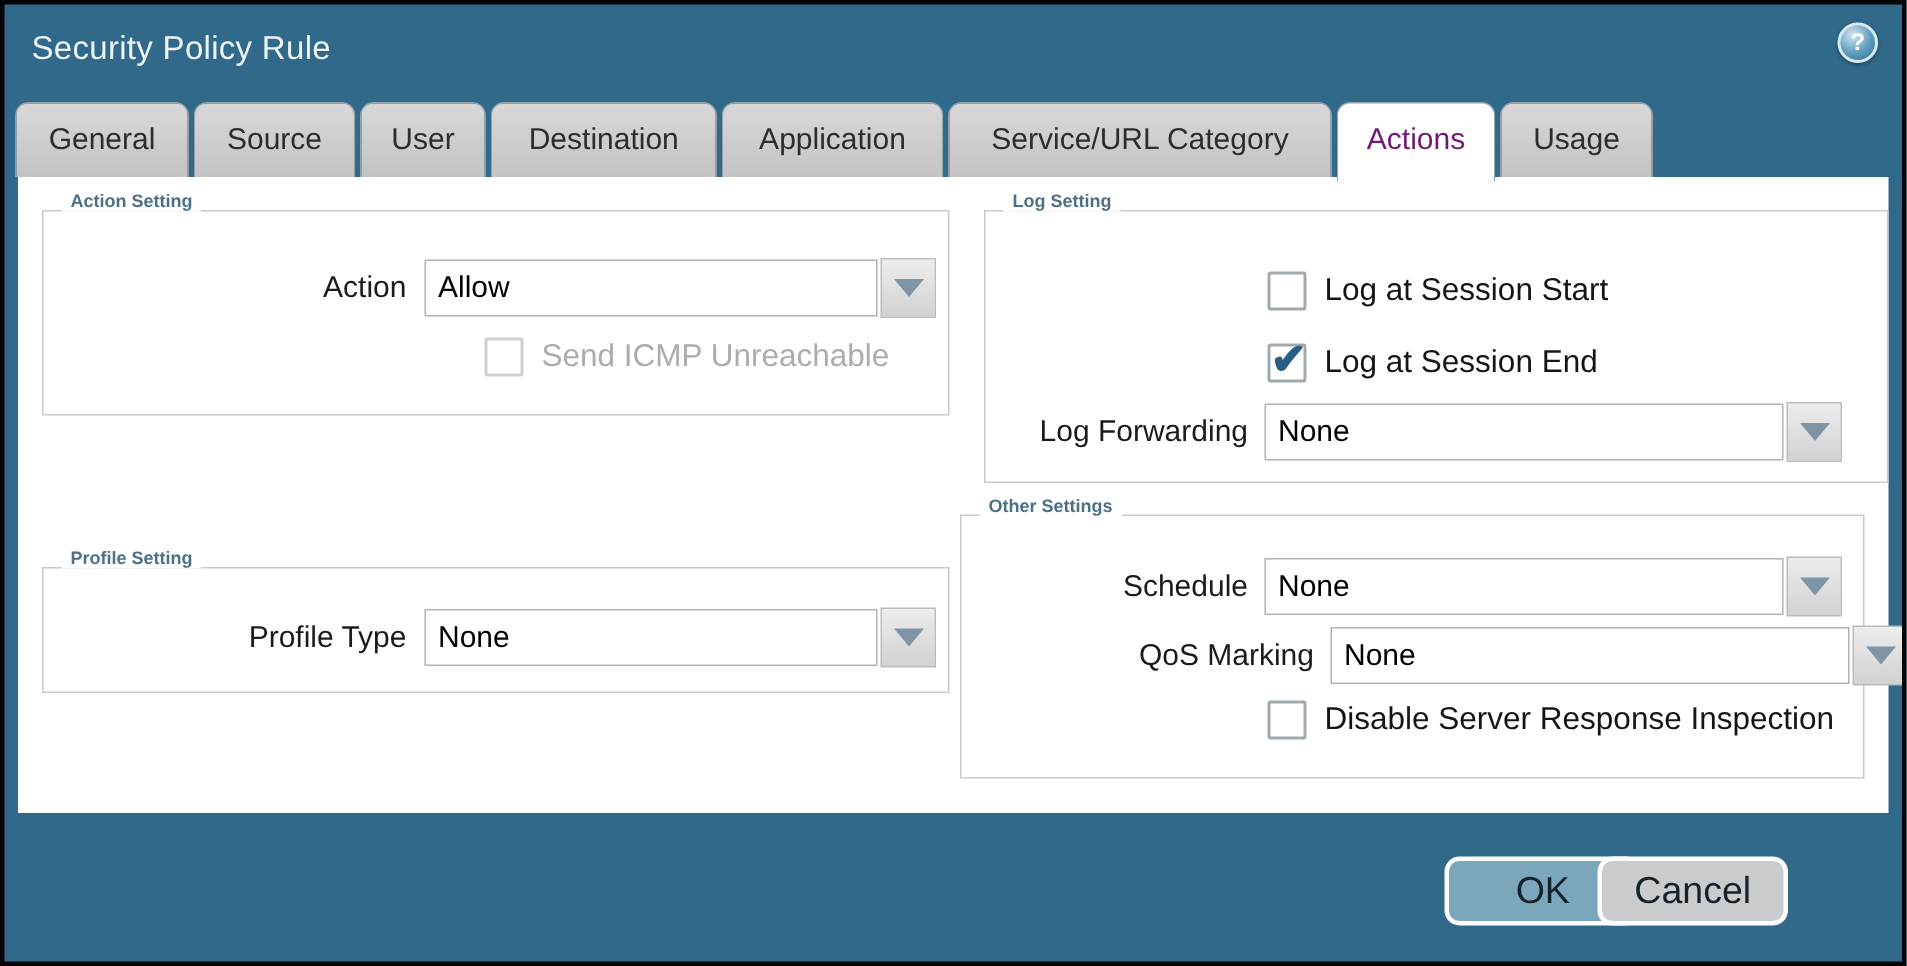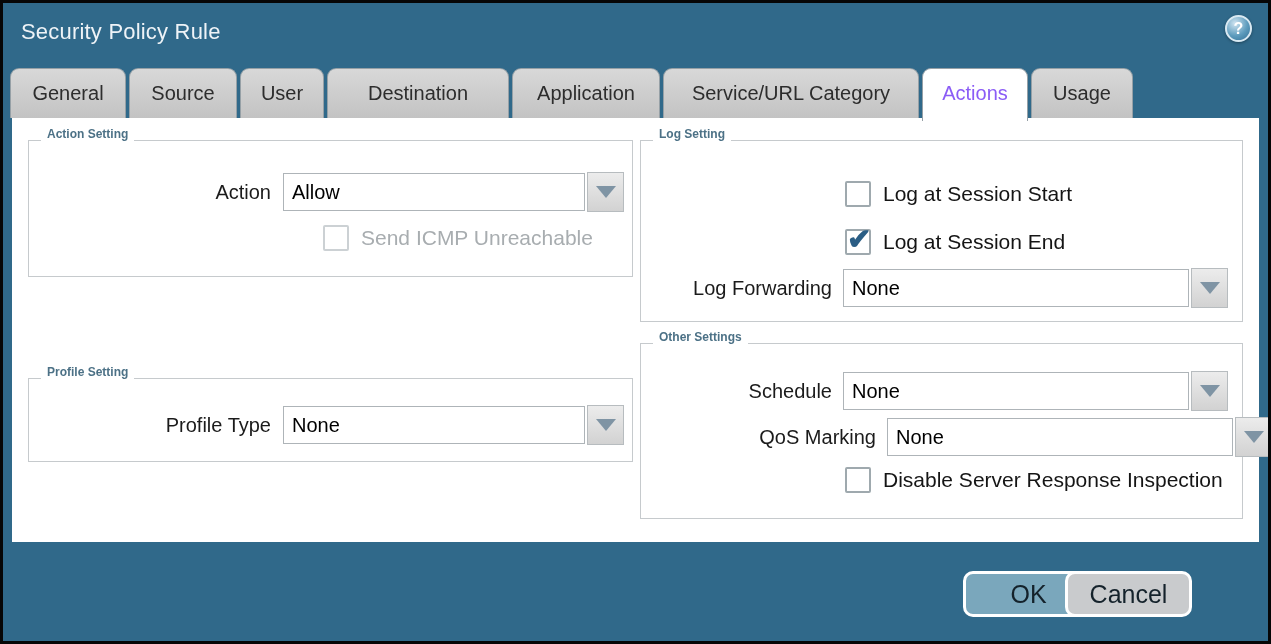--- a/index.html
+++ b/index.html
@@ -12,21 +12,21 @@
         background:radial-gradient(circle at 35% 28%,#cfe4f1,#5e9cbd 55%,#2f6f96);
         border:2px solid #d9e9f2;box-sizing:border-box;color:#fff;font-weight:bold;
         font-size:16px;text-align:center;line-height:23px;cursor:pointer;
         box-shadow:0 1px 3px rgba(0,0,0,.35);}
 
   
   .tabbar{position:absolute;left:7px;top:65px;display:flex;gap:3px;z-index:3;}
   .tab{box-sizing:border-box;height:50px;line-height:48px;text-align:center;
        font-size:20px;color:#2d2d2d;background:linear-gradient(#d8d8d8,#c3c3c3);
        border:1px solid #96a0a6;border-bottom:none;border-radius:9px 9px 0 0;cursor:pointer;}
-  .tab.active{background:#fff;height:53px;color:#8b5cf6;z-index:4;}
+  .tab.active{background:#fff;height:53px;color:#701a75;z-index:4;}
 
   
   .content{position:absolute;left:9px;top:115px;width:1247px;height:424px;background:#fff;z-index:2;}
 
   .group{position:absolute;border:1px solid #c6cacd;box-sizing:border-box;}
   .legend{position:absolute;top:-14px;left:12px;background:#fff;padding:0 6px;
           font-size:12px;font-weight:bold;color:#4c7186;white-space:nowrap;}
 
   .row{position:absolute;display:flex;align-items:center;}
   .lbl{font-size:20px;color:#1b1b1b;text-align:right;white-space:nowrap;}
@@ -58,21 +58,21 @@
 
 <div class="dialog">
 
   <div class="title">Security Policy Rule</div>
   <div class="help">?</div>
 
   <div class="tabbar">
     <div class="tab" style="width:116px">General</div>
     <div class="tab" style="width:108px">Source</div>
     <div class="tab" style="width:84px">User</div>
-    <div class="tab" style="width:182px">Destination</div>
+    <div class="tab" style="width:151px">Destination</div>
     <div class="tab" style="width:148px">Application</div>
     <div class="tab" style="width:256px">Service/URL Category</div>
     <div class="tab active" style="width:106px">Actions</div>
     <div class="tab" style="width:102px">Usage</div>
   </div>
 
   <div class="content">
 
     <div class="group" style="left:16px;top:22px;width:605px;height:137px;">
       <div class="legend">Action Setting</div>
@@ -96,21 +96,21 @@
     </div>
 
     <div class="row" style="left:0;top:287px;">
       <span class="lbl" style="width:259px;">Profile Type</span>
       <input class="combo" style="width: 302px; margin-left: 12px;" readonly="" value="None">
       <button class="ddbtn">
         <span class="tri"></span>
       </button>
     </div>
 
-    <div class="group" style="left:628px;top:22px;width:603px;height:182px;">
+    <div class="group" style="left:644px;top:22px;width:603px;height:182px;">
       <div class="legend">Log Setting</div>
     </div>
 
     <div class="row" style="left:833px;top:63px;">
       <span class="cb"></span>
       <span class="cblbl">Log at Session Start</span>
     </div>
 
     <div class="row" style="left:833px;top:111px;">
       <span class="cb">

